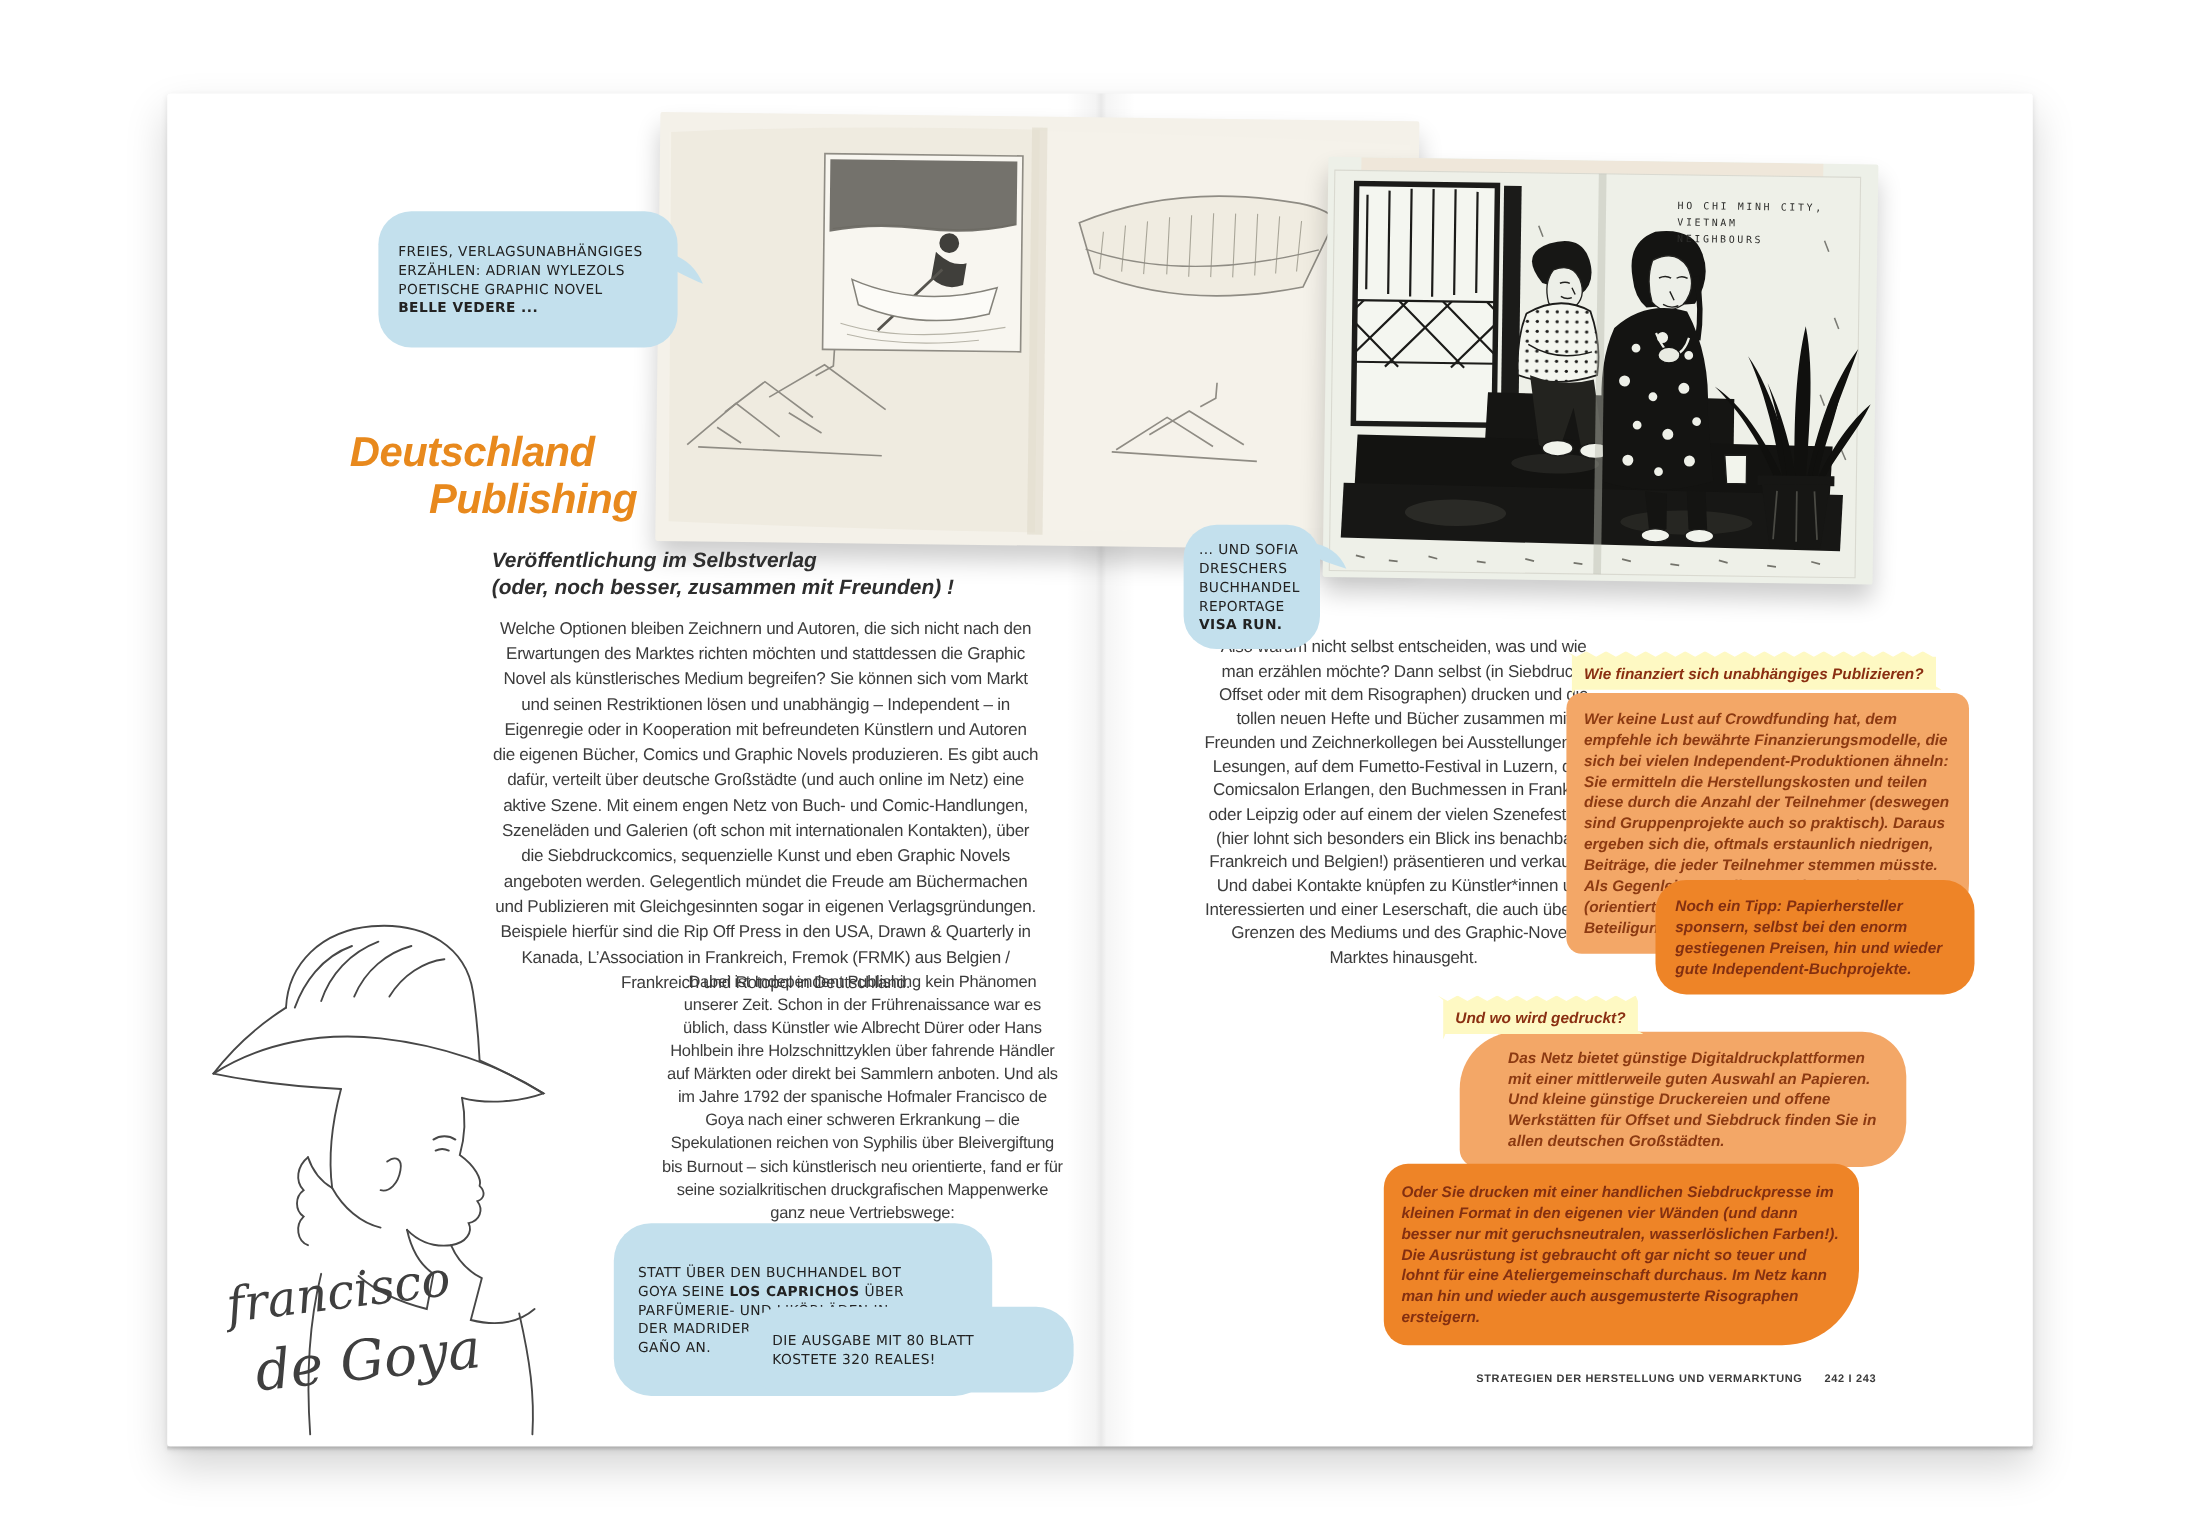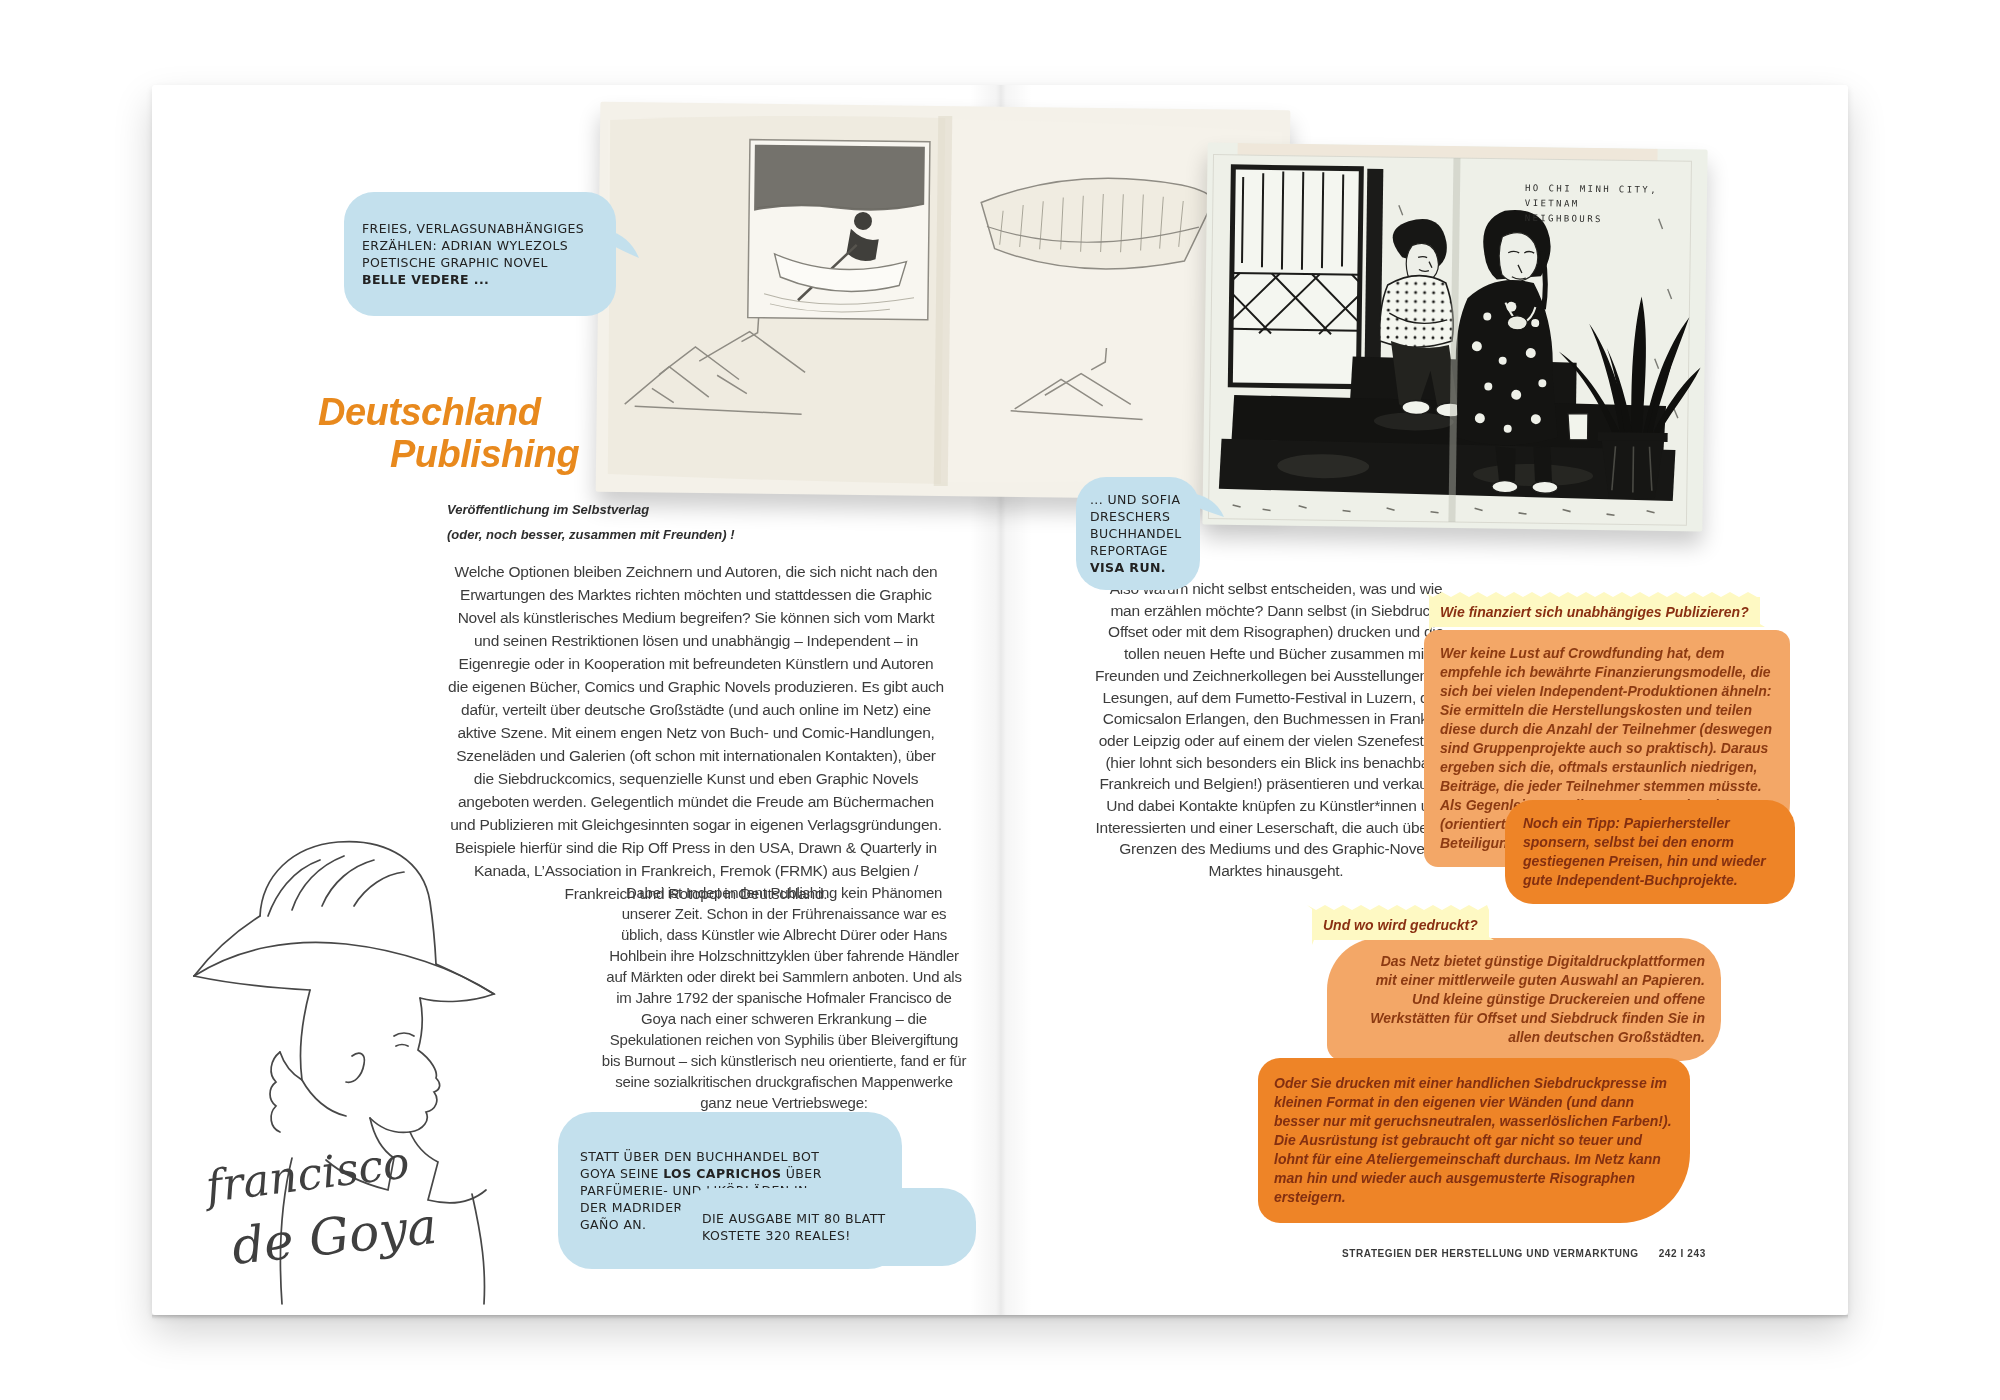--- a/index.html
+++ b/index.html
@@ -18,21 +18,21 @@
   
   .photo{box-shadow:0 14px 22px rgba(0,0,0,.20);}
   .photo-left{left:598px;top:106px;width:690px;height:390px;transform:rotate(.7deg);background:#f4f1e9;border-radius:2px;}
   .photo-zine{left:1205px;top:146px;width:500px;height:382px;transform:rotate(.8deg);background:#edf0e8;border-radius:2px;}
   .photo svg{display:block;width:100%;height:100%;}
   .zine-caption{left:318px;top:34px;width:170px;color:#2d2d2b;
       font-family:"DejaVu Sans Mono",monospace;font-size:9px;letter-spacing:2.4px;line-height:15px;}
 
   
   .headline{color:#E8891D;font-weight:bold;font-style:italic;font-size:38px;line-height:40px;letter-spacing:-.5px;}
-  .subhead{color:#2e2e2e;font-weight:bold;font-style:italic;font-size:13px;line-height:25px;}
+  .subhead{color:#2e2e2e;font-weight:bold;font-style:italic;font-size:19px;line-height:25px;}
   .body-text{color:#3c3c3c;font-size:15.5px;line-height:23px;letter-spacing:-.25px;text-align:center;}
   .body-text.narrow{font-size:15px;line-height:21px;}
   .body-text.rightcol{line-height:21.7px;}
 
   
   .bubble{background:#C3E0ED;border-radius:30px;color:#222;
       font-family:"DejaVu Sans",sans-serif;font-size:12.5px;line-height:17px;letter-spacing:.4px;
       padding:28px 18px;z-index:6;}
   .bubble .b{font-weight:bold;}
   .bubble-tail{position:absolute;width:36px;height:32px;}
@@ -277,21 +277,21 @@
   <div class="abs body-text rightcol" style="left:1094px;top:578px;width:364px;">Also warum nicht selbst entscheiden, was und wie man erzählen möchte? Dann selbst (in Siebdruck, Offset oder mit dem Risographen) drucken und die tollen neuen Hefte und Bücher zusammen mit Freunden und Zeichnerkollegen bei Ausstellungen und Lesungen, auf dem Fumetto-Festival in Luzern, dem Comicsalon Erlangen, den Buchmessen in Frankfurt oder Leipzig oder auf einem der vielen Szenefestivals (hier lohnt sich besonders ein Blick ins benachbarte Frankreich und Belgien!) präsentieren und verkaufen. Und dabei Kontakte knüpfen zu Künstler*innen und Interessierten und einer Leserschaft, die auch über die Grenzen des Mediums und des Graphic-Novel-Marktes hinausgeht.</div>
 
   <div class="abs jagged" style="left: 1424px; top: 592px; clip-path: polygon(0px 0px, 9px 5px, 18px 0px, 27px 5px, 36px 0px, 45px 5px, 54px 0px, 63px 5px, 72px 0px, 81px 5px, 90px 0px, 99px 5px, 108px 0px, 117px 5px, 126px 0px, 135px 5px, 144px 0px, 153px 5px, 162px 0px, 171px 5px, 180px 0px, 189px 5px, 198px 0px, 207px 5px, 216px 0px, 225px 5px, 234px 0px, 243px 5px, 252px 0px, 261px 5px, 270px 0px, 279px 5px, 288px 0px, 297px 5px, 306px 0px, 315px 5px, 324px 0px, 333px 5px, 336px 5px, 336px 14px, 336px 23px, 336px 32px, 341px 35px, 332px 35px, 323px 35px, 314px 35px, 305px 35px, 296px 35px, 287px 35px, 278px 35px, 269px 35px, 260px 35px, 251px 35px, 242px 35px, 233px 35px, 224px 35px, 215px 35px, 206px 35px, 197px 35px, 188px 35px, 179px 35px, 170px 35px, 161px 35px, 152px 35px, 143px 35px, 134px 35px, 125px 35px, 116px 35px, 107px 35px, 98px 35px, 89px 35px, 80px 35px, 71px 35px, 62px 35px, 53px 35px, 44px 35px, 35px 35px, 26px 35px, 17px 35px, 8px 35px, 5px 40px, 5px 31px, 5px 22px, 5px 13px, 5px 4px);">Wie finanziert sich unabhängiges Publizieren?</div>
 
   <div class="abs obox-light" style="left:1424px;top:630px;width:334px;border-radius:14px 14px 64px 14px;">Wer keine Lust auf Crowdfunding hat, dem empfehle ich bewährte Finanzierungsmodelle, die sich bei vielen Independent-Produktionen ähneln: Sie ermitteln die Herstellungskosten und teilen diese durch die Anzahl der Teilnehmer (deswegen sind Gruppenprojekte auch so praktisch). Daraus ergeben sich die, oftmals erstaunlich niedrigen, Beiträge, die jeder Teilnehmer stemmen müsste. Als Gegenleistung gibt es Freiexemplare im Wert (orientiert am Ladenverkaufspreis) der Beteiligung.</div>
 
   <div class="abs obox-dark" style="left:1505px;top:800px;width:254px;border-radius:28px;">Noch ein Tipp: Papierhersteller sponsern, selbst bei den enorm gestiegenen Preisen, hin und wieder gute Independent-Buchprojekte.</div>
 
   <div class="abs jagged" style="left: 1307px; top: 905px; clip-path: polygon(0px 0px, 9px 5px, 18px 0px, 27px 5px, 36px 0px, 45px 5px, 54px 0px, 63px 5px, 72px 0px, 81px 5px, 90px 0px, 99px 5px, 108px 0px, 117px 5px, 126px 0px, 135px 5px, 144px 0px, 153px 5px, 162px 0px, 171px 5px, 180px 0px, 182px 5px, 182px 14px, 182px 23px, 182px 32px, 187px 35px, 178px 35px, 169px 35px, 160px 35px, 151px 35px, 142px 35px, 133px 35px, 124px 35px, 115px 35px, 106px 35px, 97px 35px, 88px 35px, 79px 35px, 70px 35px, 61px 35px, 52px 35px, 43px 35px, 34px 35px, 25px 35px, 16px 35px, 7px 35px, 5px 40px, 5px 31px, 5px 22px, 5px 13px, 5px 4px);">Und wo wird gedruckt?</div>
 
-  <div class="abs obox-light" style="left:1327px;top:938px;width:346px;border-radius:52px 40px 40px 16px;padding-left:32px;text-align:right;">Das Netz bietet günstige Digitaldruckplattformen mit einer mittlerweile guten Auswahl an Papieren. Und kleine günstige Druckereien und offene Werkstätten für Offset und Siebdruck finden Sie in allen deutschen Großstädten.</div>
+  <div class="abs obox-light" style="left:1327px;top:938px;width:346px;border-radius:52px 40px 40px 16px;padding-left:44px;">Das Netz bietet günstige Digitaldruckplattformen mit einer mittlerweile guten Auswahl an Papieren. Und kleine günstige Druckereien und offene Werkstätten für Offset und Siebdruck finden Sie in allen deutschen Großstädten.</div>
 
   <div class="abs obox-dark" style="left:1258px;top:1058px;width:400px;border-radius:22px 22px 70px 22px;padding:16px 16px;">Oder Sie drucken mit einer handlichen Siebdruckpresse im kleinen Format in den eigenen vier Wänden (und dann besser nur mit geruchsneutralen, wasserlöslichen Farben!). Die Ausrüstung ist gebraucht oft gar nicht so teuer und lohnt für eine Ateliergemeinschaft durchaus. Im Netz kann man hin und wieder auch ausgemusterte Risographen ersteigern.</div>
 
   <div class="abs footer" style="left:1342px;top:1248px;">
     <span>STRATEGIEN DER HERSTELLUNG UND VERMARKTUNG</span>
     <span>242 I 243</span>
   </div>
 
 </div>
 

